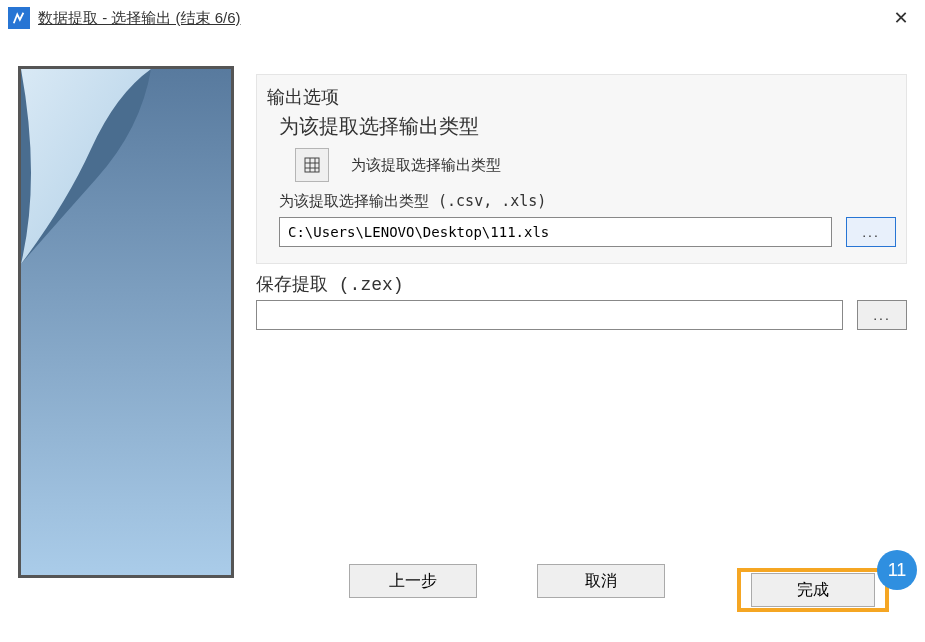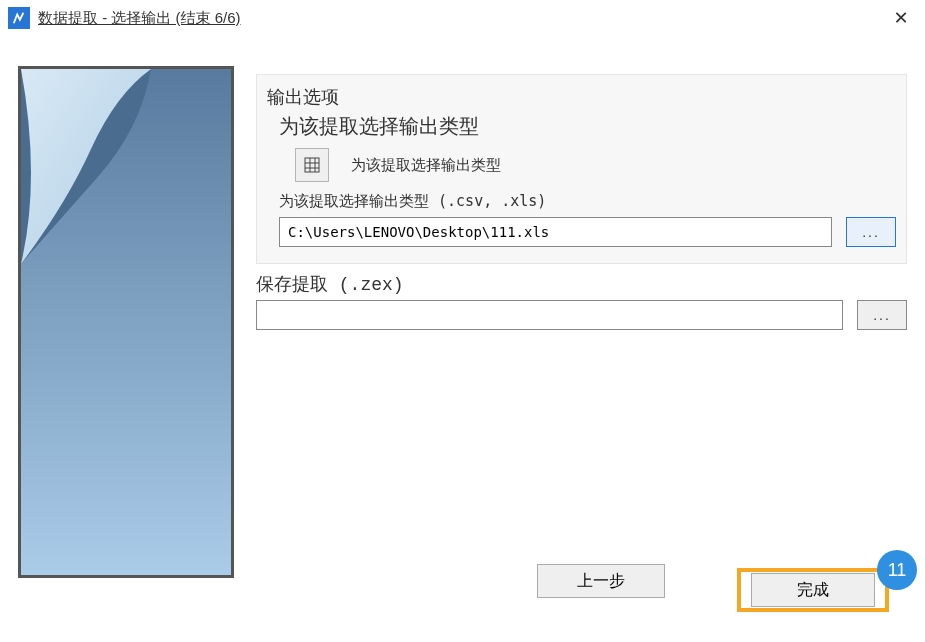--- a/index.html
+++ b/index.html
@@ -253,20 +253,21 @@
       <div class="input-row" style="margin-left:0;">
         <input type="text" class="text-input" value="" style="">
         <div class="browse-btn plain">...</div>
       </div>
     </div>
   </div>
 </div>
 
 <div class="button-bar">
   <button class="action-button" style="margin-right:0;">上一步</button>
+  <button class="action-button">取消</button>
   <div style="width:152px;"></div>
 </div>
 
 <div class="finish-wrap">
   <button class="action-button" style="width:128px;">完成</button>
 </div>
 
 <div class="badge">11</div>
 
 </body></html>

